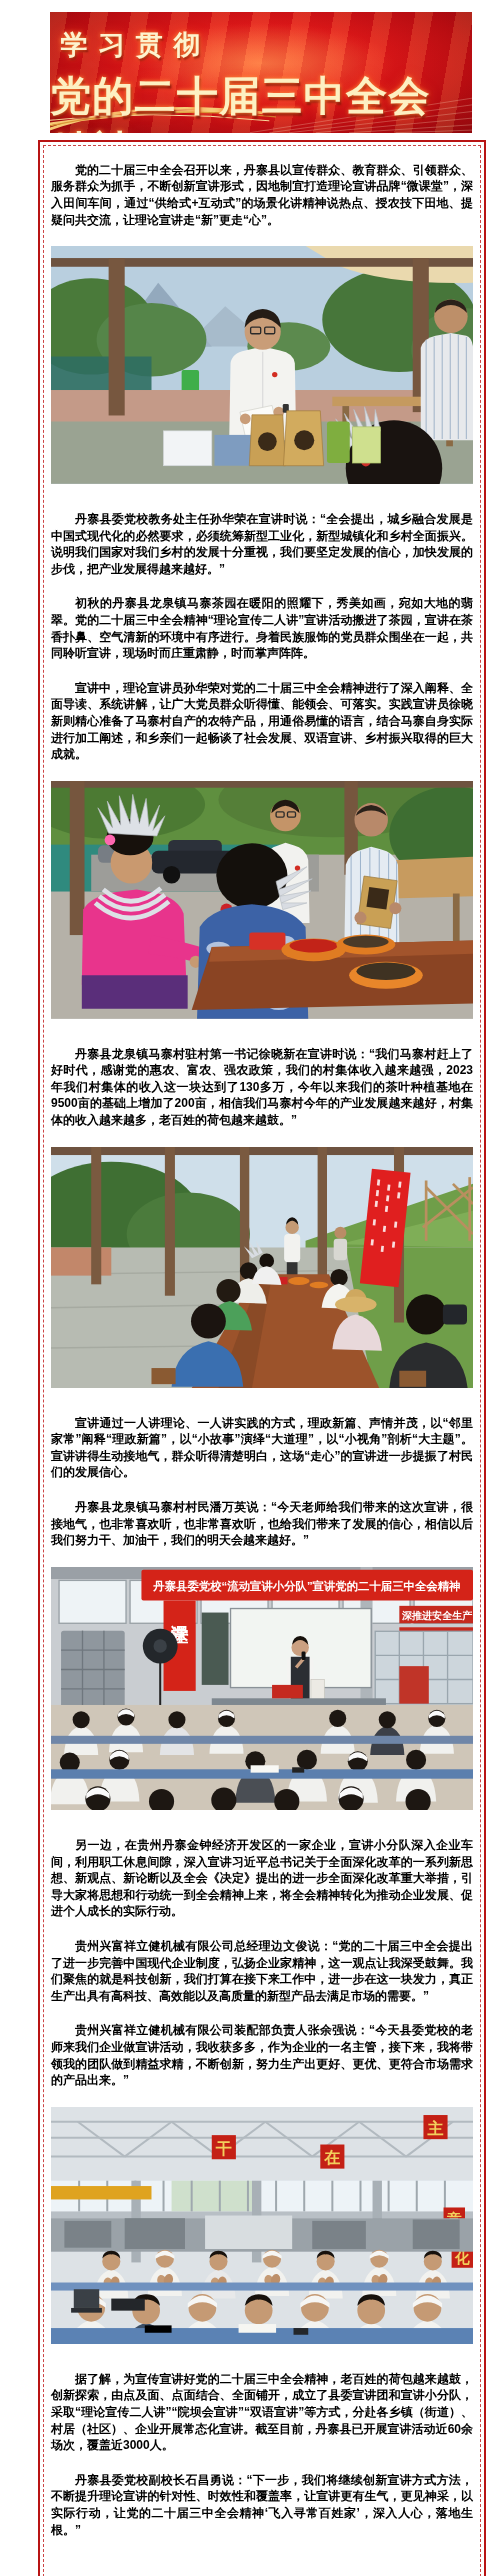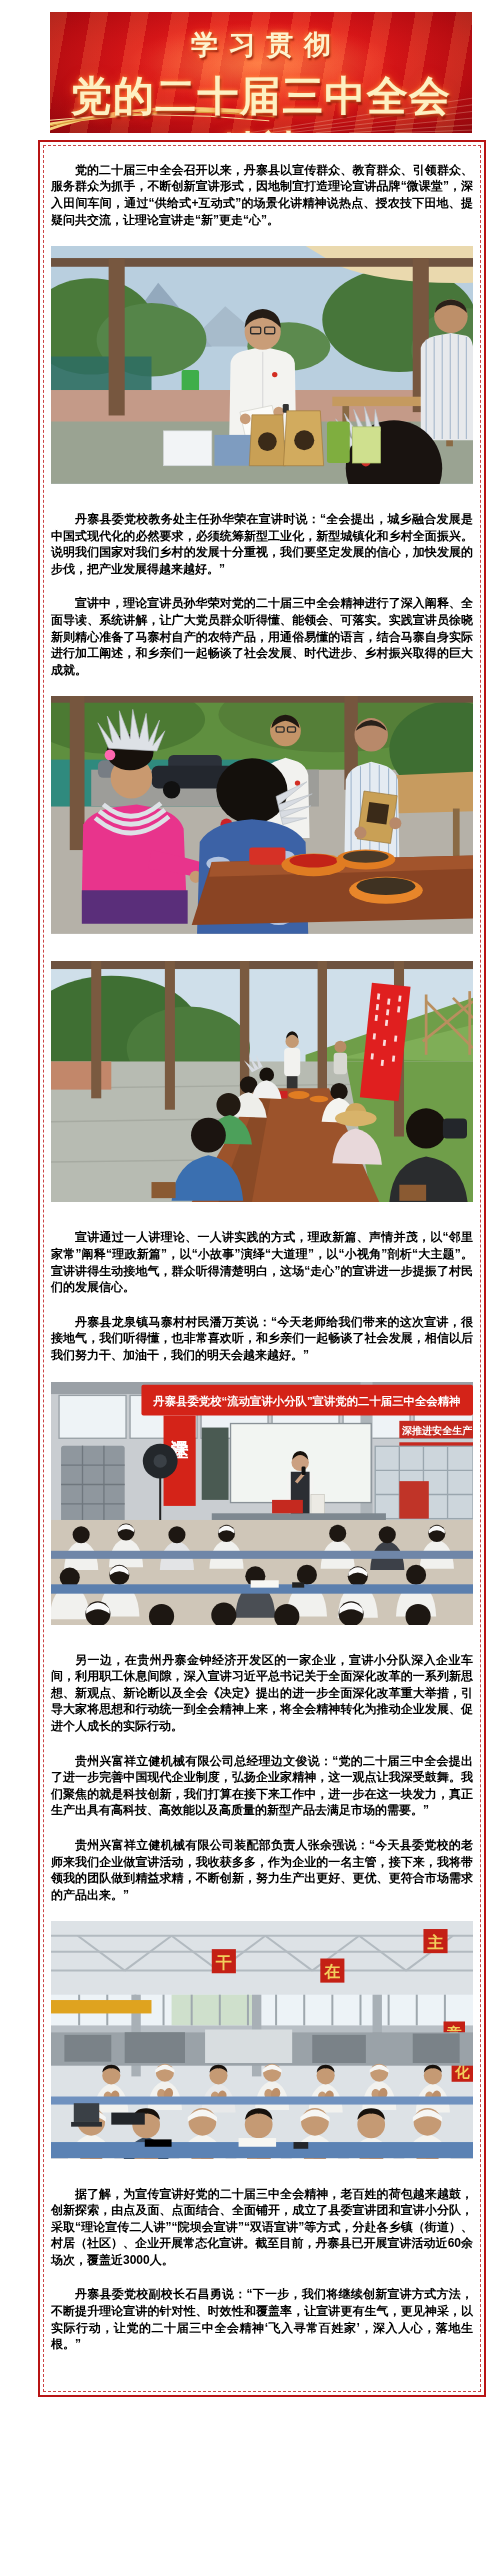--- a/index.html
+++ b/index.html
@@ -7,21 +7,21 @@
   .page{position:relative;width:500px;height:2576px;background:#fff;overflow:hidden;}
 
   
   .banner{position:relative;width:422px;height:121px;margin:12px 0 6.7px 50px;overflow:hidden;
     background:radial-gradient(ellipse at 50% 42%, #ff4a30 0%, #e51a1c 38%, #bc0e14 72%, #8f090f 100%);}
   .banner .stripes{position:absolute;inset:0;
     background:repeating-linear-gradient(100deg, rgba(255,180,90,.16) 0 17.3px, rgba(150,0,0,.14) 17.3px 40px);}
   .banner .glow{position:absolute;left:18%;top:8%;width:64%;height:70%;
     background:radial-gradient(ellipse, rgba(255,210,110,.33), rgba(255,120,40,0) 70%);}
   .banner svg{position:absolute;left:0;bottom:0;}
-  .banner-text{position:relative;text-align:center;color:#fdf3cf;}
+  .banner-text{position:relative;color:#fdf3cf;}
   .b1{margin-top:14.6px;font-size:27px;font-weight:900;letter-spacing:10.6px;padding-left:10.6px;
       text-shadow:0 0 4.7px rgba(255,150,60,.95),0 0 10.6px rgba(255,70,30,.8),1.3px 2px 2px rgba(110,0,0,.95);}
   .b2{margin-top:6px;font-size:41px;font-weight:900;letter-spacing:1.3px;color:#fdf0c2;
       text-shadow:0 0 4.7px rgba(255,150,60,.95),0 0 12px rgba(255,70,30,.85),1.3px 2.7px 2px rgba(110,0,0,.95);}
 
   
   .content-box{width:444px;margin-left:38px;border:2px solid #b81414;background:#fff;}
   .inner{border:0.7px dashed #cc4444;margin:3.3px;padding:14.6px 6.7px 20px 6.7px;}
   .inner p{margin:18px 0;font-size:12px;line-height:16.6px;font-weight:700;color:#000;
            text-align:justify;text-indent:2em;letter-spacing:0;}
@@ -117,21 +117,22 @@
           <path d="M300,252 h46 l4,76 h-54 Z" fill="#c9a055" stroke="#a07a3a"></path>
           <circle cx="323" cy="292" r="14" fill="#3a2a18"></circle>
           <path d="M352,246 h50 l5,82 h-60 Z" fill="#d2ab5e" stroke="#a07a3a"></path>
           <circle cx="378" cy="290" r="15" fill="#3a2a18"></circle>
           <rect x="412" y="262" width="34" height="62" rx="4" fill="#7fae3f"></rect>
           <rect x="450" y="270" width="42" height="54" fill="#cfe08e" stroke="#aabf66"></rect>
         </g>
       </svg>
 
       <p>丹寨县委党校教务处主任孙华荣在宣讲时说：“全会提出，城乡融合发展是中国式现代化的必然要求，必须统筹新型工业化，新型城镇化和乡村全面振兴。说明我们国家对我们乡村的发展十分重视，我们要坚定发展的信心，加快发展的步伐，把产业发展得越来越好。”</p>
-      <p>宣讲中，理论宣讲员孙华荣对党的二十届三中全会精神进行了深入阐释、全面导读、系统讲解，让广大党员群众听得懂、能领会、可落实。实践宣讲员徐晓新则精心准备了马寨村自产的农特产品，用通俗易懂的语言，结合马寨自身实际进行加工阐述，和乡亲们一起畅谈了社会发展、时代进步、乡村振兴取得的巨大成就。</p>
+      <p>初秋的丹寨县龙泉镇马寨茶园在暖阳的照耀下，秀美如画，宛如大地的翡翠。党的二十届三中全会精神“理论宣传二人讲”宣讲活动搬进了茶园，宣讲在茶香扑鼻、空气清新的环境中有序进行。身着民族服饰的党员群众围坐在一起，共同聆听宣讲，现场时而庄重肃静，时而掌声阵阵。</p>
+      <p>宣讲中，理论宣讲员孙华荣对党的二十届三中全会精神进行了深入阐释、全面导读、系统讲解，让广大党员群众听得懂、能领会、可落实。实践宣讲员徐晓新则精心准备了马寨村自产的农特产品，用通俗易懂的语言，结合马寨自身实际进行加工阐述，和乡亲们一起畅谈了社会发展、双语宣讲、乡村振兴取得的巨大成就。</p>
 
       <svg class="photo" viewBox="0 0 630 355">
         <rect width="630" height="355" fill="#b5b1a8"></rect>
         <rect x="0" y="0" width="630" height="110" fill="#5f8f3f"></rect>
         <ellipse cx="100" cy="35" rx="130" ry="52" fill="#4c7a33"></ellipse>
         <ellipse cx="420" cy="28" rx="170" ry="56" fill="#557f38"></ellipse>
         <ellipse cx="600" cy="80" rx="95" ry="72" fill="#3e6e32"></ellipse>
         <rect x="0" y="95" width="360" height="70" fill="#2f8a7e"></rect>
         <rect x="60" y="110" width="340" height="55" fill="#9d9d99"></rect>
         <rect x="70" y="96" width="70" height="26" rx="8" fill="#777d84"></rect>
@@ -208,20 +209,21 @@
           <rect x="296" y="226" width="54" height="26" rx="4" fill="#d63126"></rect>
           <ellipse cx="392" cy="252" rx="48" ry="17" fill="#e07c22"></ellipse>
           <ellipse cx="392" cy="246" rx="36" ry="10" fill="#c22318"></ellipse>
           <ellipse cx="470" cy="244" rx="44" ry="15" fill="#e07c22"></ellipse>
           <ellipse cx="470" cy="240" rx="34" ry="9" fill="#4a3a28"></ellipse>
           <ellipse cx="500" cy="290" rx="55" ry="20" fill="#e8862a"></ellipse>
           <ellipse cx="500" cy="284" rx="44" ry="13" fill="#3f3222"></ellipse>
         </g>
       </svg>
 
+      <p>丹寨县龙泉镇马寨村驻村第一书记徐晓新在宣讲时说：“我们马寨村赶上了好时代，感谢党的惠农、富农、强农政策，我们的村集体收入越来越强，2023年我们村集体的收入这一块达到了130多万，今年以来我们的茶叶种植基地在9500亩的基础上增加了200亩，相信我们马寨村今年的产业发展越来越好，村集体的收入越来越多，老百姓的荷包越来越鼓。”</p>
 
       <svg class="photo" viewBox="0 0 630 360">
         <rect width="630" height="360" fill="#cfdfea"></rect>
         <polygon points="0,120 60,60 140,125 0,130" fill="#9db1c2"></polygon>
         <ellipse cx="90" cy="110" rx="135" ry="88" fill="#3f6f33"></ellipse>
         <ellipse cx="205" cy="130" rx="92" ry="62" fill="#4b7b3c"></ellipse>
         <polygon points="380,140 630,55 630,155 380,155" fill="#6f9e49"></polygon>
         <polygon points="430,145 630,95 630,150" fill="#7fae57"></polygon>
         <g stroke="#b98f5f" stroke-width="4">
           <line x1="560" y1="60" x2="630" y2="130"></line>
@@ -295,21 +297,21 @@
           <path d="M420,302 Q425,255 455,250 Q490,258 494,304 Z" fill="#e8d8da"></path>
           <circle cx="560" cy="250" r="30" fill="#17110c"></circle>
           <path d="M505,360 Q510,300 560,292 Q615,300 622,360 Z" fill="#2a2c2e"></path>
         </g>
         <rect x="585" y="235" width="36" height="30" rx="6" fill="#23262b"></rect>
         <rect x="150" y="330" width="36" height="24" fill="#8a5a32"></rect>
         <rect x="520" y="334" width="40" height="24" fill="#8a5a32"></rect>
       </svg>
 
       <p>宣讲通过一人讲理论、一人讲实践的方式，理政新篇、声情并茂，以“邻里家常”阐释“理政新篇”，以“小故事”演绎“大道理”，以“小视角”剖析“大主题”。宣讲讲得生动接地气，群众听得清楚明白，这场“走心”的宣讲进一步提振了村民们的发展信心。</p>
-      <p>丹寨县龙泉镇马寨村村民潘万英说：“今天老师给我们带来的这次宣讲，很接地气，我们听得懂，也非常喜欢听，和乡亲们一起畅谈了社会发展，相信以后我们努力干、加油干，我们的明天会越来越好。”</p>
+      <p>丹寨县龙泉镇马寨村村民潘万英说：“今天老师给我们带来的这次宣讲，很接地气，也非常喜欢听，也非常喜欢听，也给我们带来了发展的信心，相信以后我们努力干、加油干，我们的明天会越来越好。”</p>
 
       <svg class="photo" viewBox="0 0 630 363">
         <rect width="630" height="363" fill="#c9cdd1"></rect>
         <rect x="0" y="0" width="630" height="18" fill="#9aa0a6"></rect>
         <g fill="#eef3f6" stroke="#98a0a6" stroke-width="2">
           <rect x="12" y="20" width="100" height="64"></rect>
             <rect x="118" y="20" width="100" height="64"></rect>
           <rect x="224" y="20" width="100" height="64"></rect>
             <rect x="330" y="20" width="100" height="64"></rect>
           <rect x="436" y="20" width="100" height="64"></rect>

